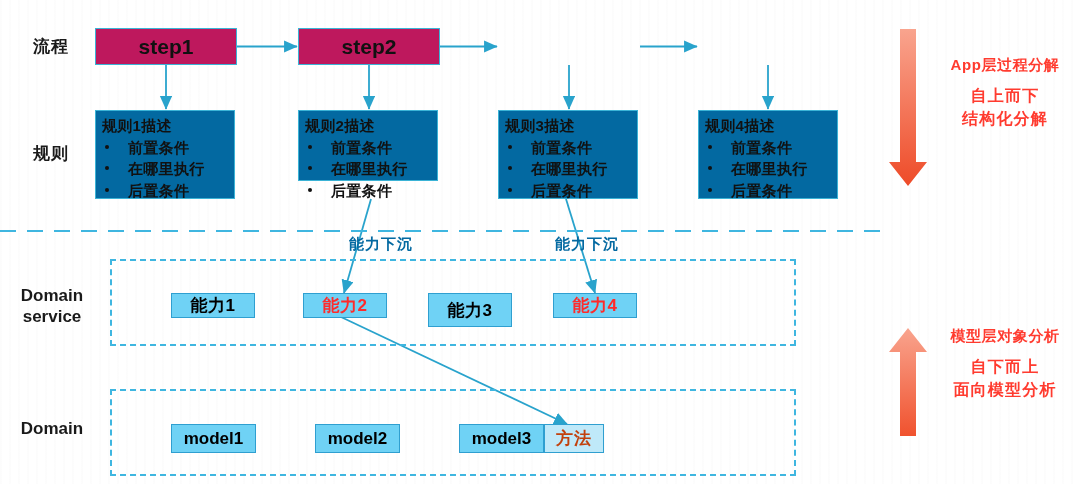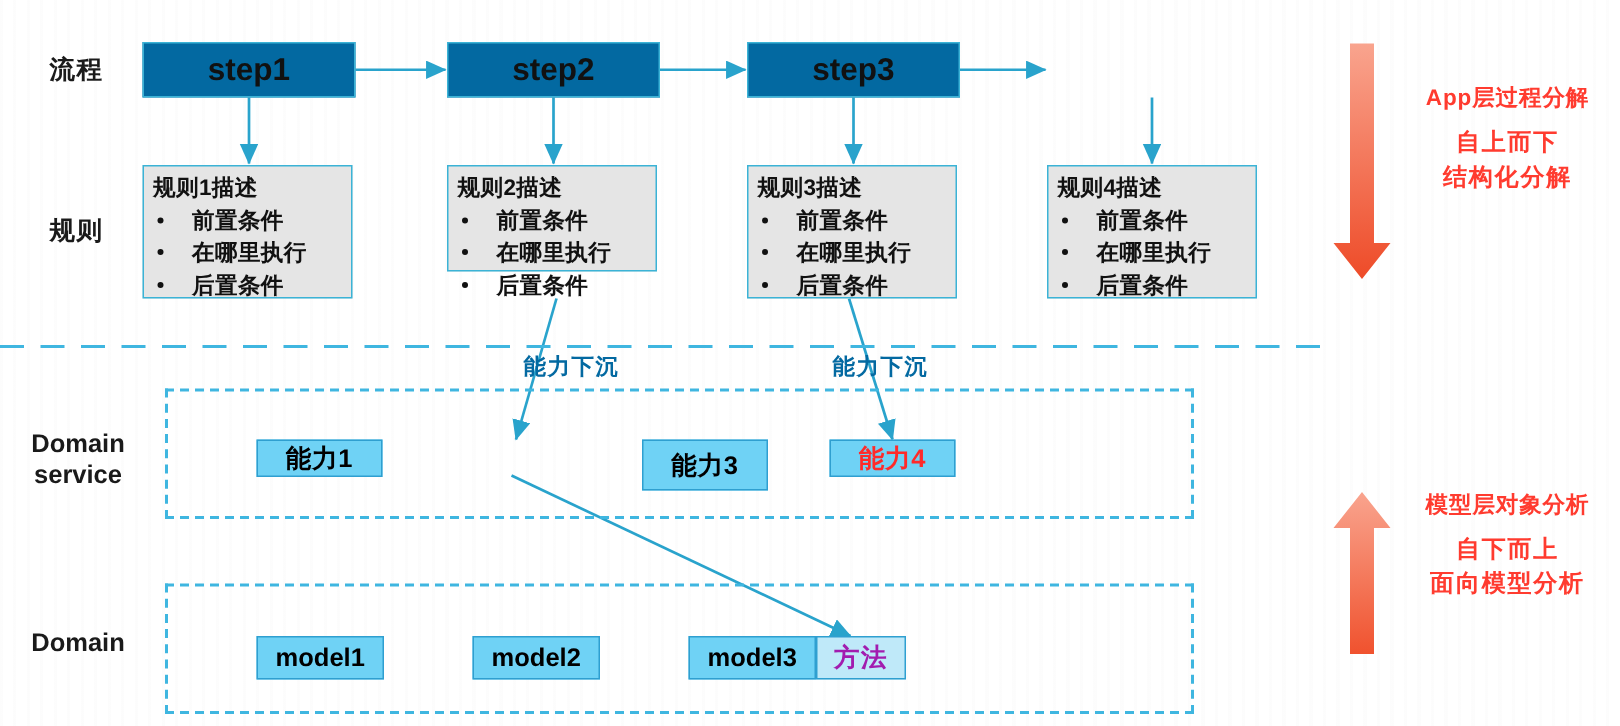--- a/index.html
+++ b/index.html
@@ -25,29 +25,29 @@
   .rowlabel{
     position:absolute;color:#1a1a1a;font-weight:700;
     text-align:center;line-height:1.22;
   }
   .rowlabel.cn{font-size:17px;letter-spacing:1px;}
   .rowlabel.en{font-size:17px;}
 
   
   .stepbox{
     position:absolute;box-sizing:border-box;
-    border:1.6px solid #3bb3d6;background:#0369a1;
+    border:1.6px solid #3bb3d6;background:#be185d;
     display:flex;align-items:center;justify-content:center;
     font-size:21px;font-weight:700;color:#111;
   }
 
   
   .rulebox{
     position:absolute;box-sizing:border-box;
-    border:1.6px solid #3bb3d6;background:#e5e5e5;
+    border:1.6px solid #3bb3d6;background:#0369a1;
     padding:5px 6px 4px 6px;
   }
   .rule-title{font-size:15px;font-weight:700;color:#111;line-height:1.28;letter-spacing:.3px;}
   .rule-list{list-style:none;margin:2px 0 0 0;padding:0;}
   .rule-list li{
     font-size:15px;font-weight:700;color:#111;line-height:1.42;
     position:relative;padding-left:26px;letter-spacing:.3px;
   }
   .rule-list li:before{
     content:"";position:absolute;left:3px;top:8px;
@@ -65,21 +65,21 @@
     position:absolute;box-sizing:border-box;
     background:#6fd2f5;border:1.4px solid #2f9fd0;
     display:flex;align-items:center;justify-content:center;
     font-weight:700;color:#000000;
   }
   .chip.cap{font-size:17px;letter-spacing:.5px;}
   .chip.cap.hl{color:#ff2a2a;}
   .chip.model{font-size:17px;}
   .chip.method{
     background:#bfe9f9;border-left:1.4px solid #2f9fd0;
-    color:#a21caf;font-size:17px;font-weight:700;letter-spacing:1px;
+    color:#c2410c;font-size:17px;font-weight:700;letter-spacing:1px;
   }
 
   
   .sinklabel{
     position:absolute;color:#0369a1;font-size:15px;font-weight:700;
     letter-spacing:1px;white-space:nowrap;
   }
 
   
   .sidenote{position:absolute;text-align:center;color:#ff3b2f;white-space:nowrap;}
@@ -144,21 +144,20 @@
 
   <div class="rowlabel en" style="left:2px;top:286px;width:100px;">
     <div>Domain</div>
     <div>service</div>
   </div>
 
   <div class="rowlabel en" style="left:2px;top:419px;width:100px;">Domain</div>
 
   <div class="stepbox" style="left:95px;top:28px;width:142px;height:37px;">step1</div>
   <div class="stepbox" style="left:298px;top:28px;width:142px;height:37px;">step2</div>
-  <div class="stepbox" style="left:498px;top:28px;width:142px;height:37px;">step3</div>
 
   <div class="rulebox" style="left:95px;top:110px;width:140px;height:89px;">
     <div class="rule-title">规则1描述</div>
     <ul class="rule-list">
       <li>前置条件</li>
       <li>在哪里执行</li>
       <li>后置条件</li>
     </ul>
   </div>
 
@@ -186,20 +185,21 @@
       <li>前置条件</li>
       <li>在哪里执行</li>
       <li>后置条件</li>
     </ul>
   </div>
 
   <div class="dashgroup" style="left:110px;top:259px;width:686px;height:87px;"></div>
   <div class="dashgroup" style="left:110px;top:389px;width:686px;height:87px;"></div>
 
   <div class="chip cap" style="left:171px;top:293px;width:84px;height:25px;">能力1</div>
+  <div class="chip cap hl" style="left:303px;top:293px;width:84px;height:25px;">能力2</div>
   <div class="chip cap" style="left:428px;top:293px;width:84px;height:34px;">能力3</div>
   <div class="chip cap hl" style="left:553px;top:293px;width:84px;height:25px;">能力4</div>
 
   <div class="chip model" style="left:171px;top:424px;width:85px;height:29px;">model1</div>
   <div class="chip model" style="left:315px;top:424px;width:85px;height:29px;">model2</div>
   <div class="chip model" style="left:459px;top:424px;width:85px;height:29px;">model3</div>
   <div class="chip method" style="left:544px;top:424px;width:60px;height:29px;">方法</div>
 
   <div class="sinklabel" style="left:349px;top:235px;">能力下沉</div>
   <div class="sinklabel" style="left:555px;top:235px;">能力下沉</div>

